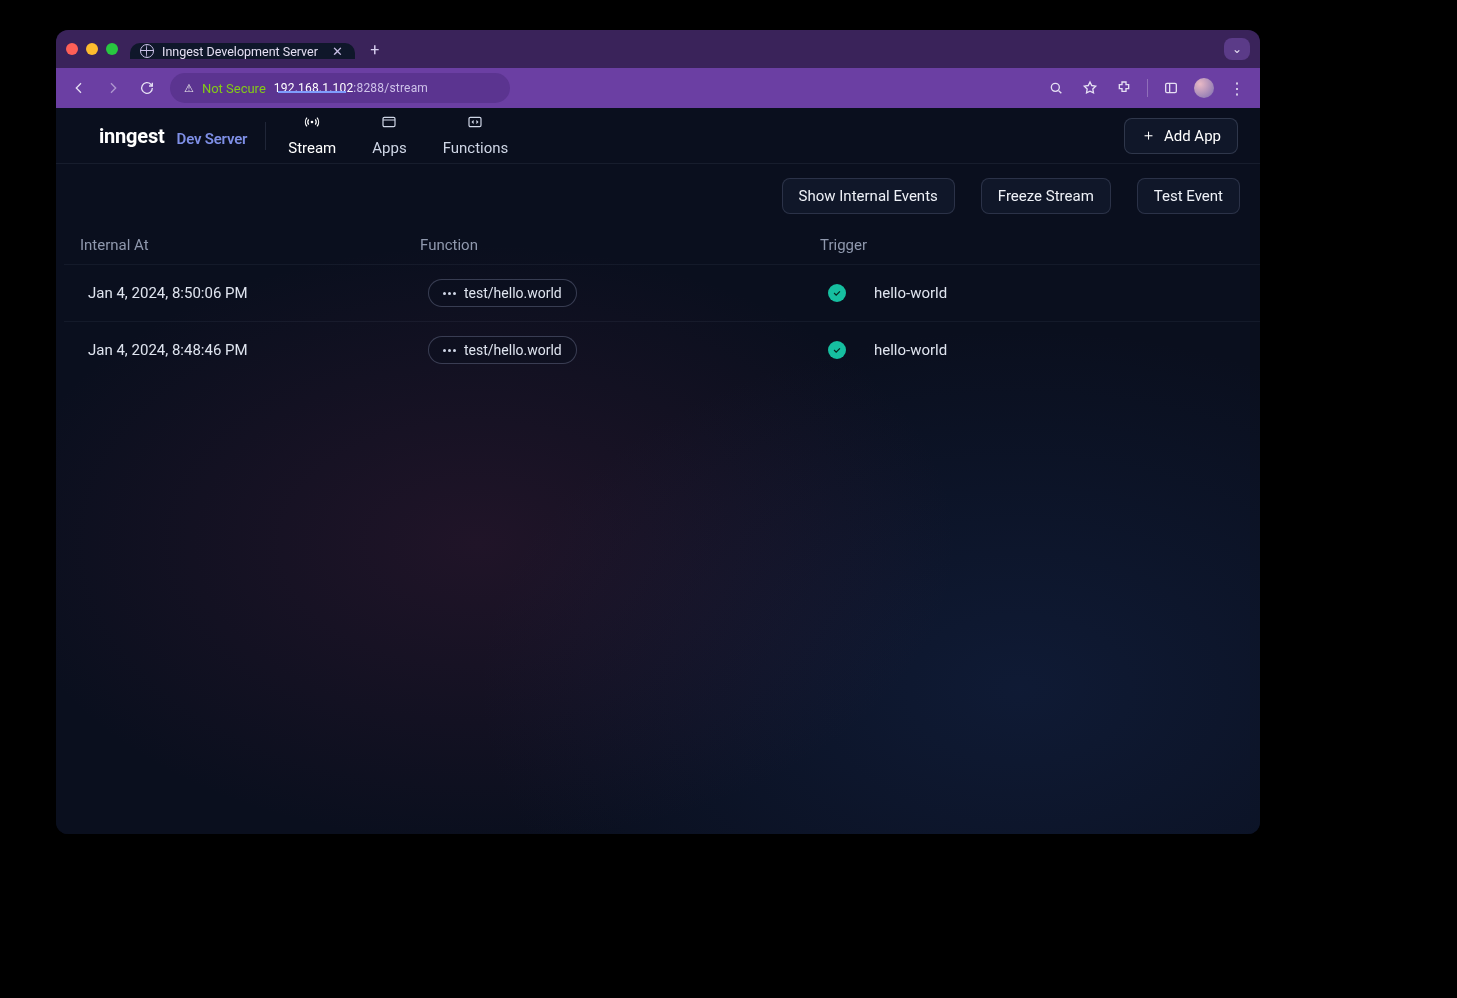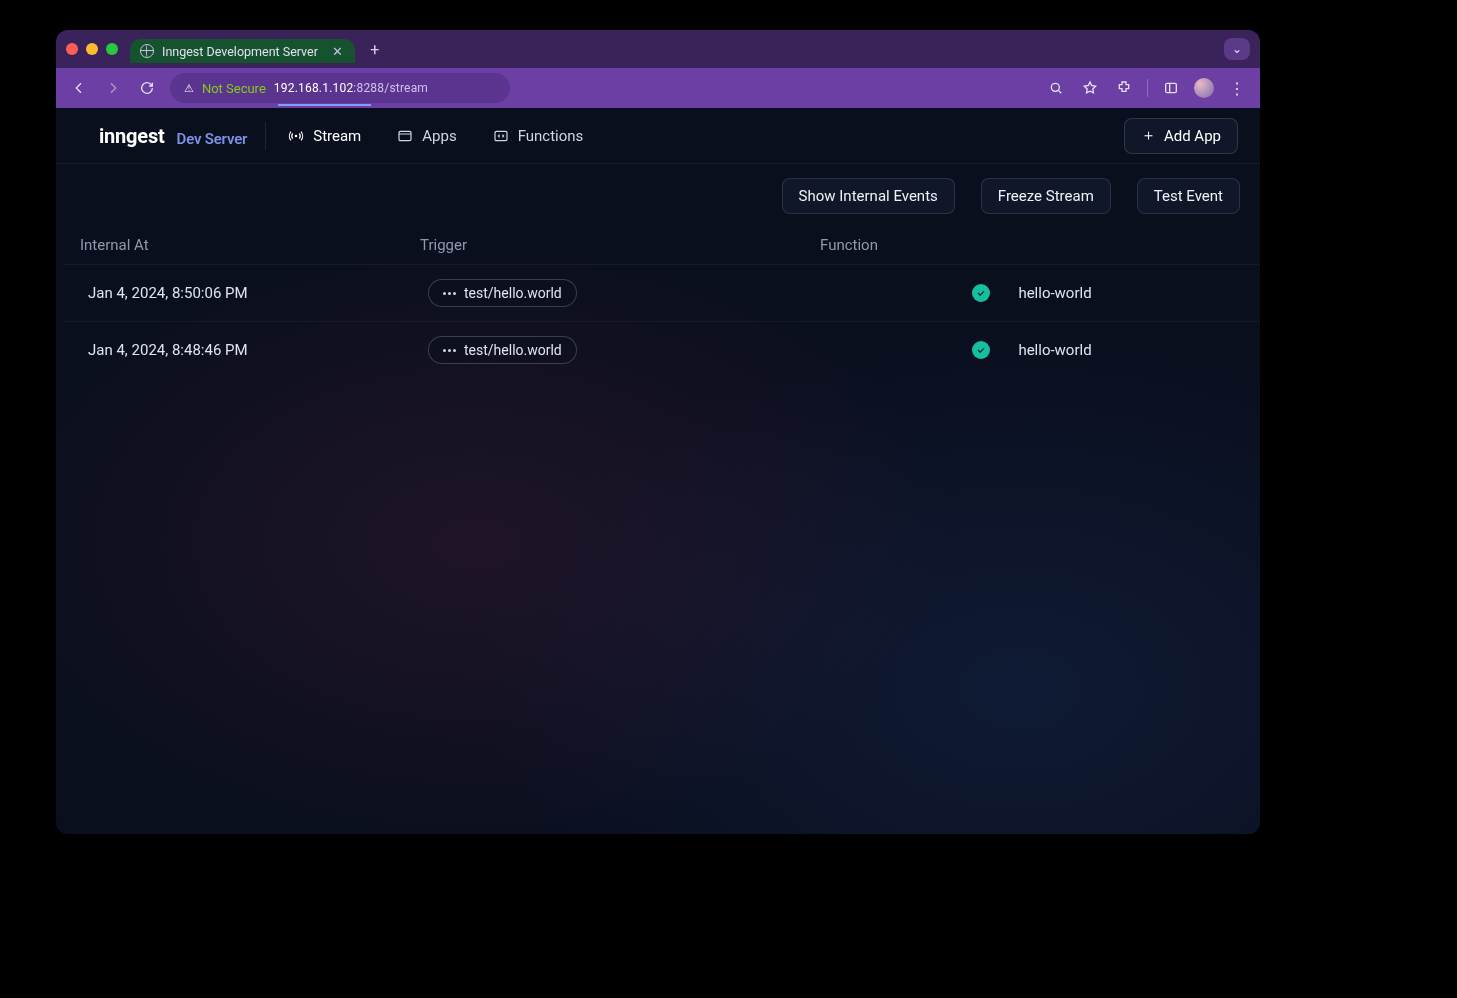--- a/index.html
+++ b/index.html
@@ -6,21 +6,21 @@
 body { background:#000; width:1457px; height:998px; position:relative; }
 
 
 .window { position:absolute; left:56px; top:30px; width:1204px; height:804px; border-radius:12px; overflow:hidden; box-shadow:0 20px 60px rgba(0,0,0,.6); background:#0b1020;}
 
 
 .titlebar { height:38px; background:#3a235a; display:flex; align-items:center; padding:0 10px; position:relative;}
 .traffic { display:flex; gap:8px; margin-right:12px;}
 .tl { width:12px; height:12px; border-radius:50%; }
 .tl.red{background:#ff5f57;} .tl.yellow{background:#febc2e;} .tl.green{background:#28c840;}
-.tab { background:#14532d; height:24px; margin-top:4px; border-top-left-radius:10px; border-top-right-radius:10px; display:flex; align-items:center; padding:0 12px 0 10px; gap:8px; color:#e5dff3; font-size:12.5px;}
+.tab { background:#0f172a; height:16px; margin-top:4px; border-top-left-radius:10px; border-top-right-radius:10px; display:flex; align-items:center; padding:0 12px 0 10px; gap:8px; color:#e5dff3; font-size:12.5px;}
 .tab .globe{ width:14px; height:14px; border:1.2px solid #c9bfe6; border-radius:50%; position:relative;}
 .tab .globe::before{content:"";position:absolute;left:5px;top:-1px;width:2px;height:14px;border-left:1.2px solid #c9bfe6;border-radius:50%;}
 .tab .globe::after{content:"";position:absolute;left:-1px;top:5px;width:14px;height:2px;border-top:1.2px solid #c9bfe6;}
 .tab-close{font-size:13px;color:#c9bfe6;margin-left:6px;}
 .newtab{ width:28px; height:28px; display:flex; align-items:center; justify-content:center; color:#d6cdee; font-size:16px; margin-left:6px;}
 .titlebar .spacer{flex:1;}
 .titlebar .dropdown-btn{width:26px;height:22px;border-radius:8px;background:#5b3b88;display:flex;align-items:center;justify-content:center;color:#e5dff3;font-size:12px;}
 
 
 .toolbar { height:40px; background:#6b3fa3; display:flex; align-items:center; padding:0 12px; gap:12px;}
@@ -39,40 +39,40 @@
 .div{width:1px;height:18px;background:rgba(255,255,255,.25);}
 
 
 .app{ position:relative; height:calc(100% - 78px); background:radial-gradient(800px 500px at 35% 60%, rgba(120,40,80,.20), rgba(0,0,0,0) 60%), radial-gradient(900px 600px at 80% 80%, rgba(30,60,120,.25), rgba(0,0,0,0) 60%), #0a0f1e;}
 .appnav{ height:56px; display:flex; align-items:center; padding:0 22px; border-bottom:1px solid rgba(120,130,160,.12);}
 .brand{ display:flex; align-items:flex-end; gap:12px; color:#fff; font-weight:700; letter-spacing:-.2px;margin-left:21px;}
 .brand .logo{font-size:20px;}
 .brand .sub{ color:#7e8fe6; font-weight:600; font-size:15px;}
 .navsep{ width:1px; height:28px; background:rgba(120,130,160,.2); margin:0 18px;}
 .navitems{ display:flex; gap:28px; align-items:center;}
-.navitem{ display:flex; align-items:center; gap:9px; color:#cfd6e6; font-size:15px; padding:6px 4px; cursor:pointer;}
+.navitem{ display:flex; align-items:center; gap:9px; color:#cfd6e6; font-size:15px; padding:6px 4px; cursor:pointer;flex-direction:column;}
 .navitem.active{ color:#fff; position:relative;}
 .navitem.active::before{content:"";position:absolute;left:-6px;right:-6px;top:-17px;height:2px;background:#7f9dfd;}
 .navitem svg{width:16px;height:16px;stroke:#cfd6e6;fill:none;stroke-width:1.8;}
 .navitem.active svg{stroke:#fff;}
 .appnav .grow{flex:1;}
 .addapp{ background:#101729; border:1px solid rgba(140,150,180,.25); color:#fff; border-radius:8px; height:36px; padding:0 16px; display:flex; align-items:center; gap:8px; font-size:15px;}
 .addapp .plus{font-size:15px;}
 
 
 .actions{ display:flex; justify-content:flex-end; gap:26px; padding:14px 20px 12px;}
 .abtn{ background:#101729; border:1px solid rgba(140,150,180,.22); color:#eef1f7; border-radius:8px; height:36px; padding:0 16px; font-size:15px; display:flex; align-items:center;}
 
 
 .thead{ display:grid; grid-template-columns: 340px 400px 1fr; padding:10px 24px; color:#8f98ad; font-size:15px;}
 .row{ display:grid; grid-template-columns: 340px 400px 1fr; align-items:center; padding:14px 24px; border-top:1px solid rgba(120,130,160,.10); color:#dfe4ef; font-size:15px;margin-left:8px;}
 .trigpill{ display:inline-flex; align-items:center; gap:8px; border:1px solid rgba(140,150,180,.35); border-radius:18px; padding:5px 14px; background:rgba(10,15,30,.4); font-size:14px; color:#dfe4ef;}
 .trigpill .dots3{display:inline-flex;gap:2px;}
 .trigpill .dots3 span{width:3px;height:3px;border-radius:50%;background:#cfd6e6;display:inline-block;}
-.fn{ display:flex; align-items:center; gap:28px;justify-content:center;}
+.fn{ display:flex; align-items:center; gap:28px;}
 .ok{ width:18px; height:18px; border-radius:50%; background:#16bfa0; display:flex; align-items:center; justify-content:center;}
 .ok svg{width:10px;height:10px;stroke:#06251e;fill:none;stroke-width:3;}
 </style>
 </head>
 <body>
 
 <div class="window">
 
   <div class="titlebar">
     <div class="traffic">
@@ -187,22 +187,22 @@
       <button class="abtn">
           <span>Freeze Stream</span>
         </button>
       <button class="abtn">
           <span>Test Event</span>
         </button>
     </div>
 
     <div class="thead">
       <div>Internal At</div>
+      <div>Function</div>
       <div>Trigger</div>
-      <div>Function</div>
     </div>
 
     <div class="row">
       <div>Jan 4, 2024, 8:50:06 PM</div>
       <div>
         <span class="trigpill">
           <span class="dots3">
               <span></span>
               <span></span>
               <span></span>

